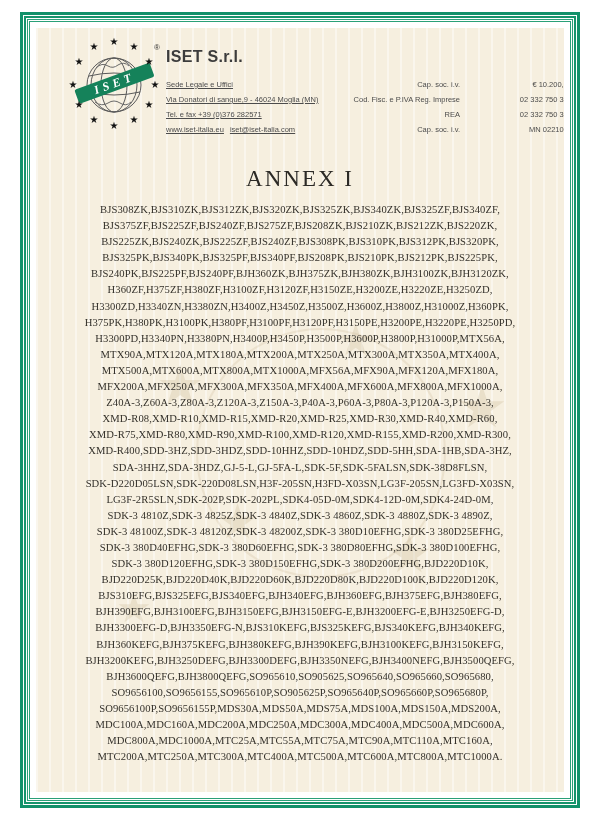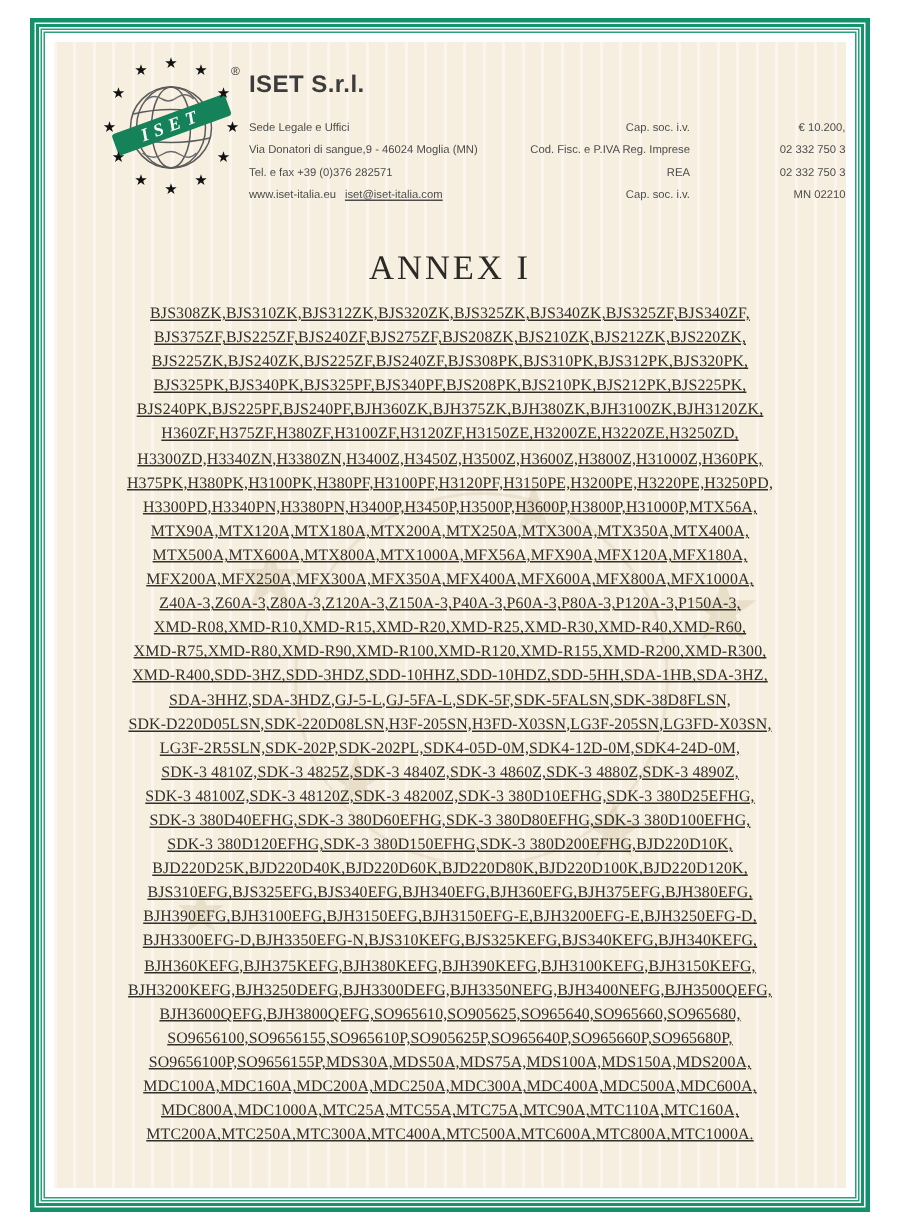--- a/index.html
+++ b/index.html
@@ -22,37 +22,37 @@
   .wm-circle { position:absolute; left:160px; top:300px; width:250px; height:250px;
                border:2px solid rgba(202,185,152,0.25); border-radius:50%; pointer-events:none; }
 
   
   .logo-block { position:absolute; left:12px; top:4px; width:132px; text-align:center; }
   .logo-svg { display:block; margin:0 auto; }
   .logo-caption { font-size:7.5px; font-weight:bold; color:#233c2d; letter-spacing:0.3px; line-height:9px; margin-top:2px; }
 
   .company-name { position:absolute; left:130px; top:20px; font-size:16px; color:#3c3c3c; letter-spacing:0.3px;font-weight:bold; }
 
-  .contact { position:absolute; left:130px; top:52px; font-size:7.5px; color:#4c4c4c; }
+  .contact { position:absolute; left:130px; top:52px; font-size:7.5px; color:#4c4c4c;text-decoration:underline; }
   .contact .row { height:15px; }
   .contact .email { text-decoration:underline; margin-left:6px;margin-top:28px; }
 
   .registry { position:absolute; left:316px; top:52px; font-size:7.5px; color:#4c4c4c; width:220px; }
   .registry .row { height:15px; display:flex;text-align:right; }
   .registry .lbl { width:108px; }
   .registry .val { flex:1; }
 
   
   .annex-title { position:absolute; left:0; right:0; top:138px; text-align:center;
                  font-family:"Liberation Serif", serif; font-size:23px; letter-spacing:2px; color:#2c2a26; }
 
   .annex-body { position:absolute; left:0; right:0; top:174px; text-align:center;
                 font-family:"Liberation Serif", serif; font-size:10.6px; color:#33302a;
                 line-height:16.1px; letter-spacing:0.1px; }
-  .annex-line { white-space:nowrap;text-decoration:underline; }
+  .annex-line { white-space:nowrap; }
 </style>
 </head>
 <body>
 
 <div>
   <div class="frame-outer">
     <div class="frame-m">
         <div class="frame-i1">
           <div class="frame-i2">
       <div class="page">

